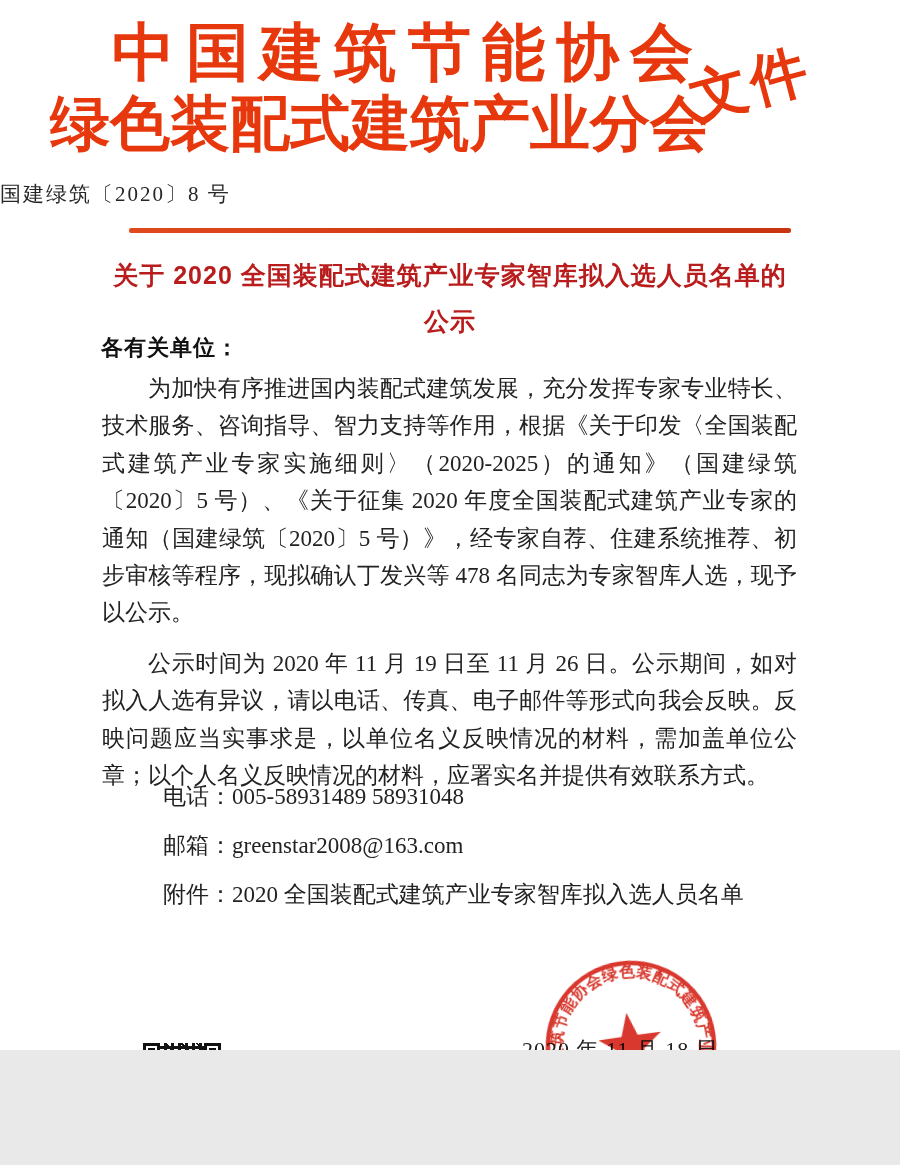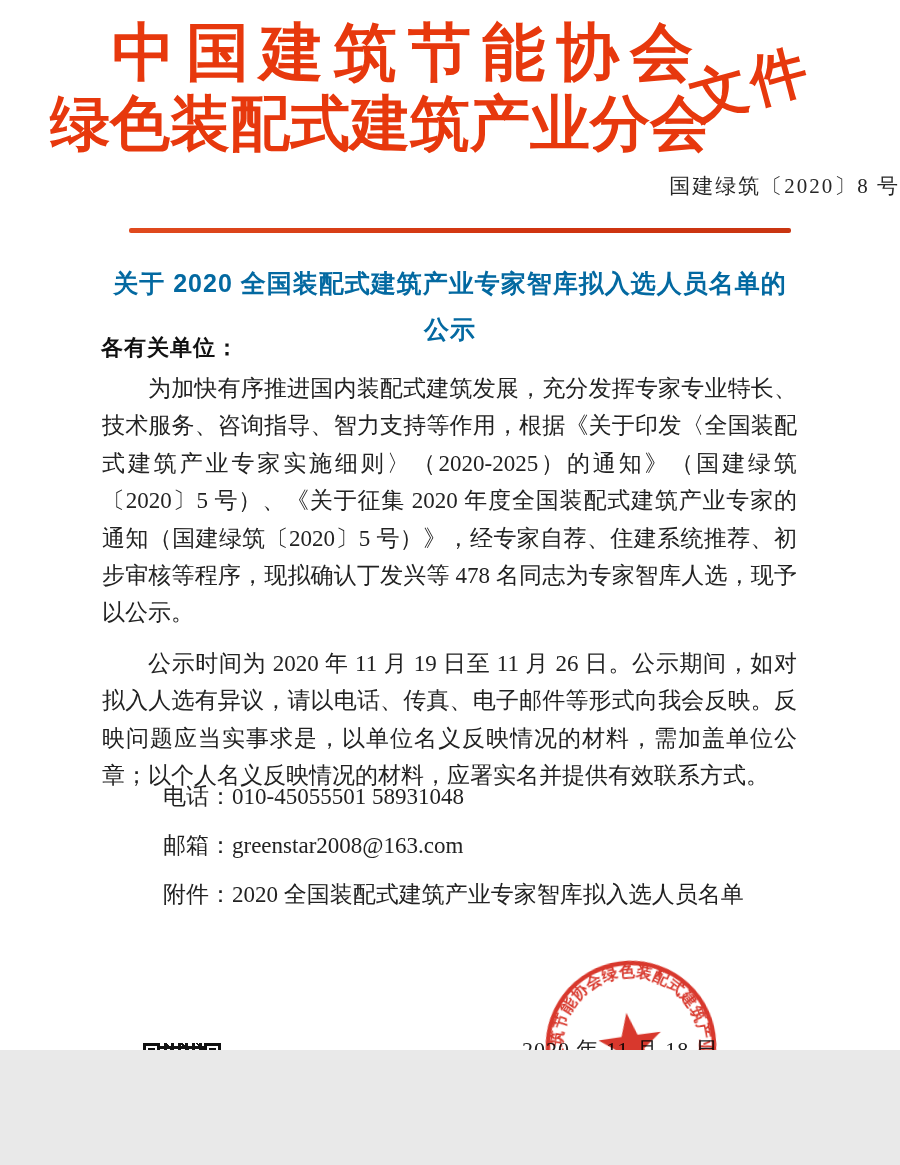--- a/index.html
+++ b/index.html
@@ -26,33 +26,33 @@
     font-family:"Liberation Serif","DejaVu Serif",serif;
   }
   .doc-type{
     position:absolute;left:690px;top:46px;
     font-size:57px;font-weight:900;letter-spacing:4px;
     color:#e7380d;white-space:nowrap;
     transform:rotate(-15deg);
     font-family:"Liberation Serif","DejaVu Serif",serif;
   }
   .doc-number{
-    position:absolute;left:0;top:172px;width:100%;
-    text-align:right;font-size:21px;letter-spacing:2px;color:#262626;
+    position:absolute;left:0;top:180px;width:100%;
+    text-align:left;font-size:21px;letter-spacing:2px;color:#262626;
   }
   .red-rule{
     position:absolute;left:129px;top:228px;width:662px;height:5px;
     background:linear-gradient(90deg,#e04a1e,#d03410 60%,#c93511);
     border-radius:2px;
   }
   
   .title{
-    position:absolute;left:80px;top:260px;width:740px;
+    position:absolute;left:80px;top:252px;width:740px;
     text-align:center;font-weight:bold;font-size:25px;line-height:46px;
-    color:#0369a1;letter-spacing:1px;
+    color:#b91c1c;letter-spacing:1px;
     font-family:"Liberation Sans","DejaVu Sans",sans-serif;
   }
   .salutation{
     position:absolute;left:101px;top:333px;
     font-weight:bold;font-size:22px;color:#111;
     font-family:Liberation Serif, serif;
     letter-spacing:1px;
   }
   
   .body-text{
@@ -132,21 +132,21 @@
   </div>
 
   <div class="salutation">各有关单位：</div>
 
   <div class="body-text">
     <p>为加快有序推进国内装配式建筑发展，充分发挥专家专业特长、技术服务、咨询指导、智力支持等作用，根据《关于印发〈全国装配式建筑产业专家实施细则〉（2020-2025）的通知》（国建绿筑〔2020〕5 号）、《关于征集 2020 年度全国装配式建筑产业专家的通知（国建绿筑〔2020〕5 号）》，经专家自荐、住建系统推荐、初步审核等程序，现拟确认丁发兴等 478 名同志为专家智库人选，现予以公示。</p>
     <p>公示时间为 2020 年 11 月 19 日至 11 月 26 日。公示期间，如对拟入人选有异议，请以电话、传真、电子邮件等形式向我会反映。反映问题应当实事求是，以单位名义反映情况的材料，需加盖单位公章；以个人名义反映情况的材料，应署实名并提供有效联系方式。</p>
   </div>
 
   <div class="contacts">
-    <div class="contact-line"><span>电话：</span><span>010-45055501 58931048</span></div>
+    <div class="contact-line"><span>电话：</span><span>005-58931489 58931048</span></div>
     <div class="contact-line"><span>邮箱：</span><span>greenstar2008@163.com</span></div>
     <div class="contact-line"><span>附件：</span><span>2020 全国装配式建筑产业专家智库拟入选人员名单</span></div>
   </div>
 
   <div class="qr">
     <div class="qr-finder qr-f-tl"></div>
     <div class="qr-finder qr-f-tr"></div>
     <div class="qr-finder qr-f-bl"></div>
     <div class="qr-logo"></div>
   </div>

